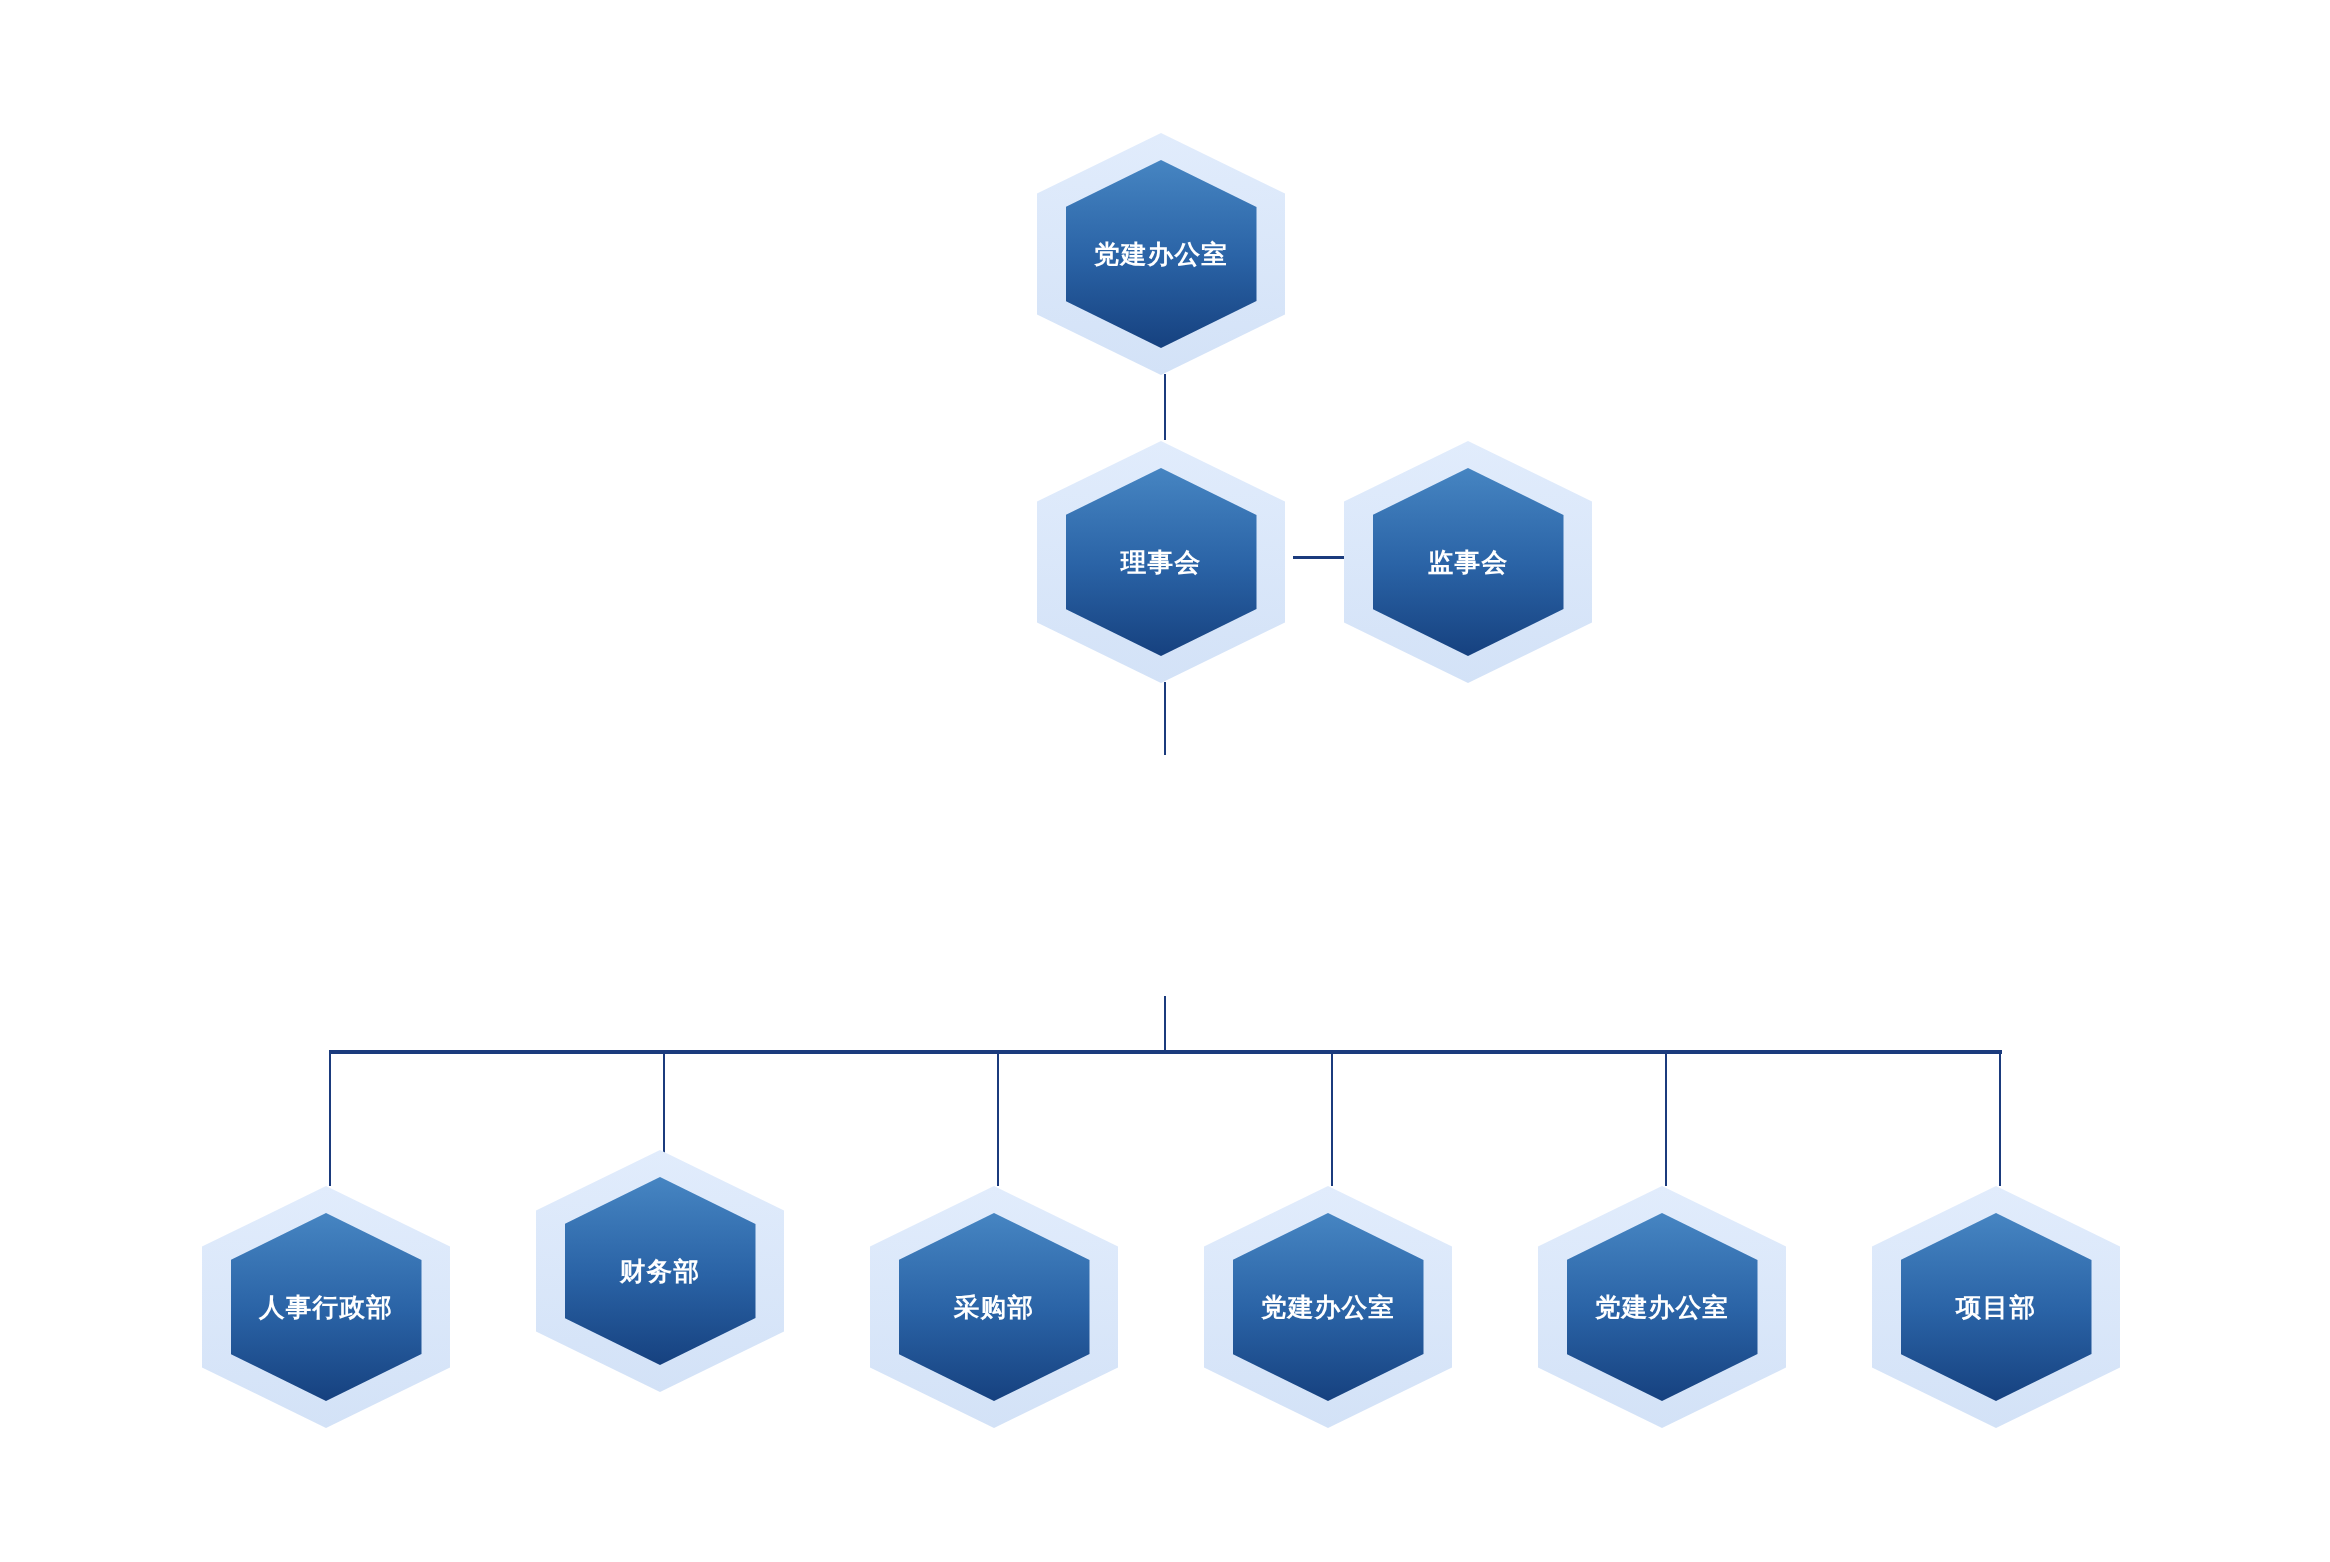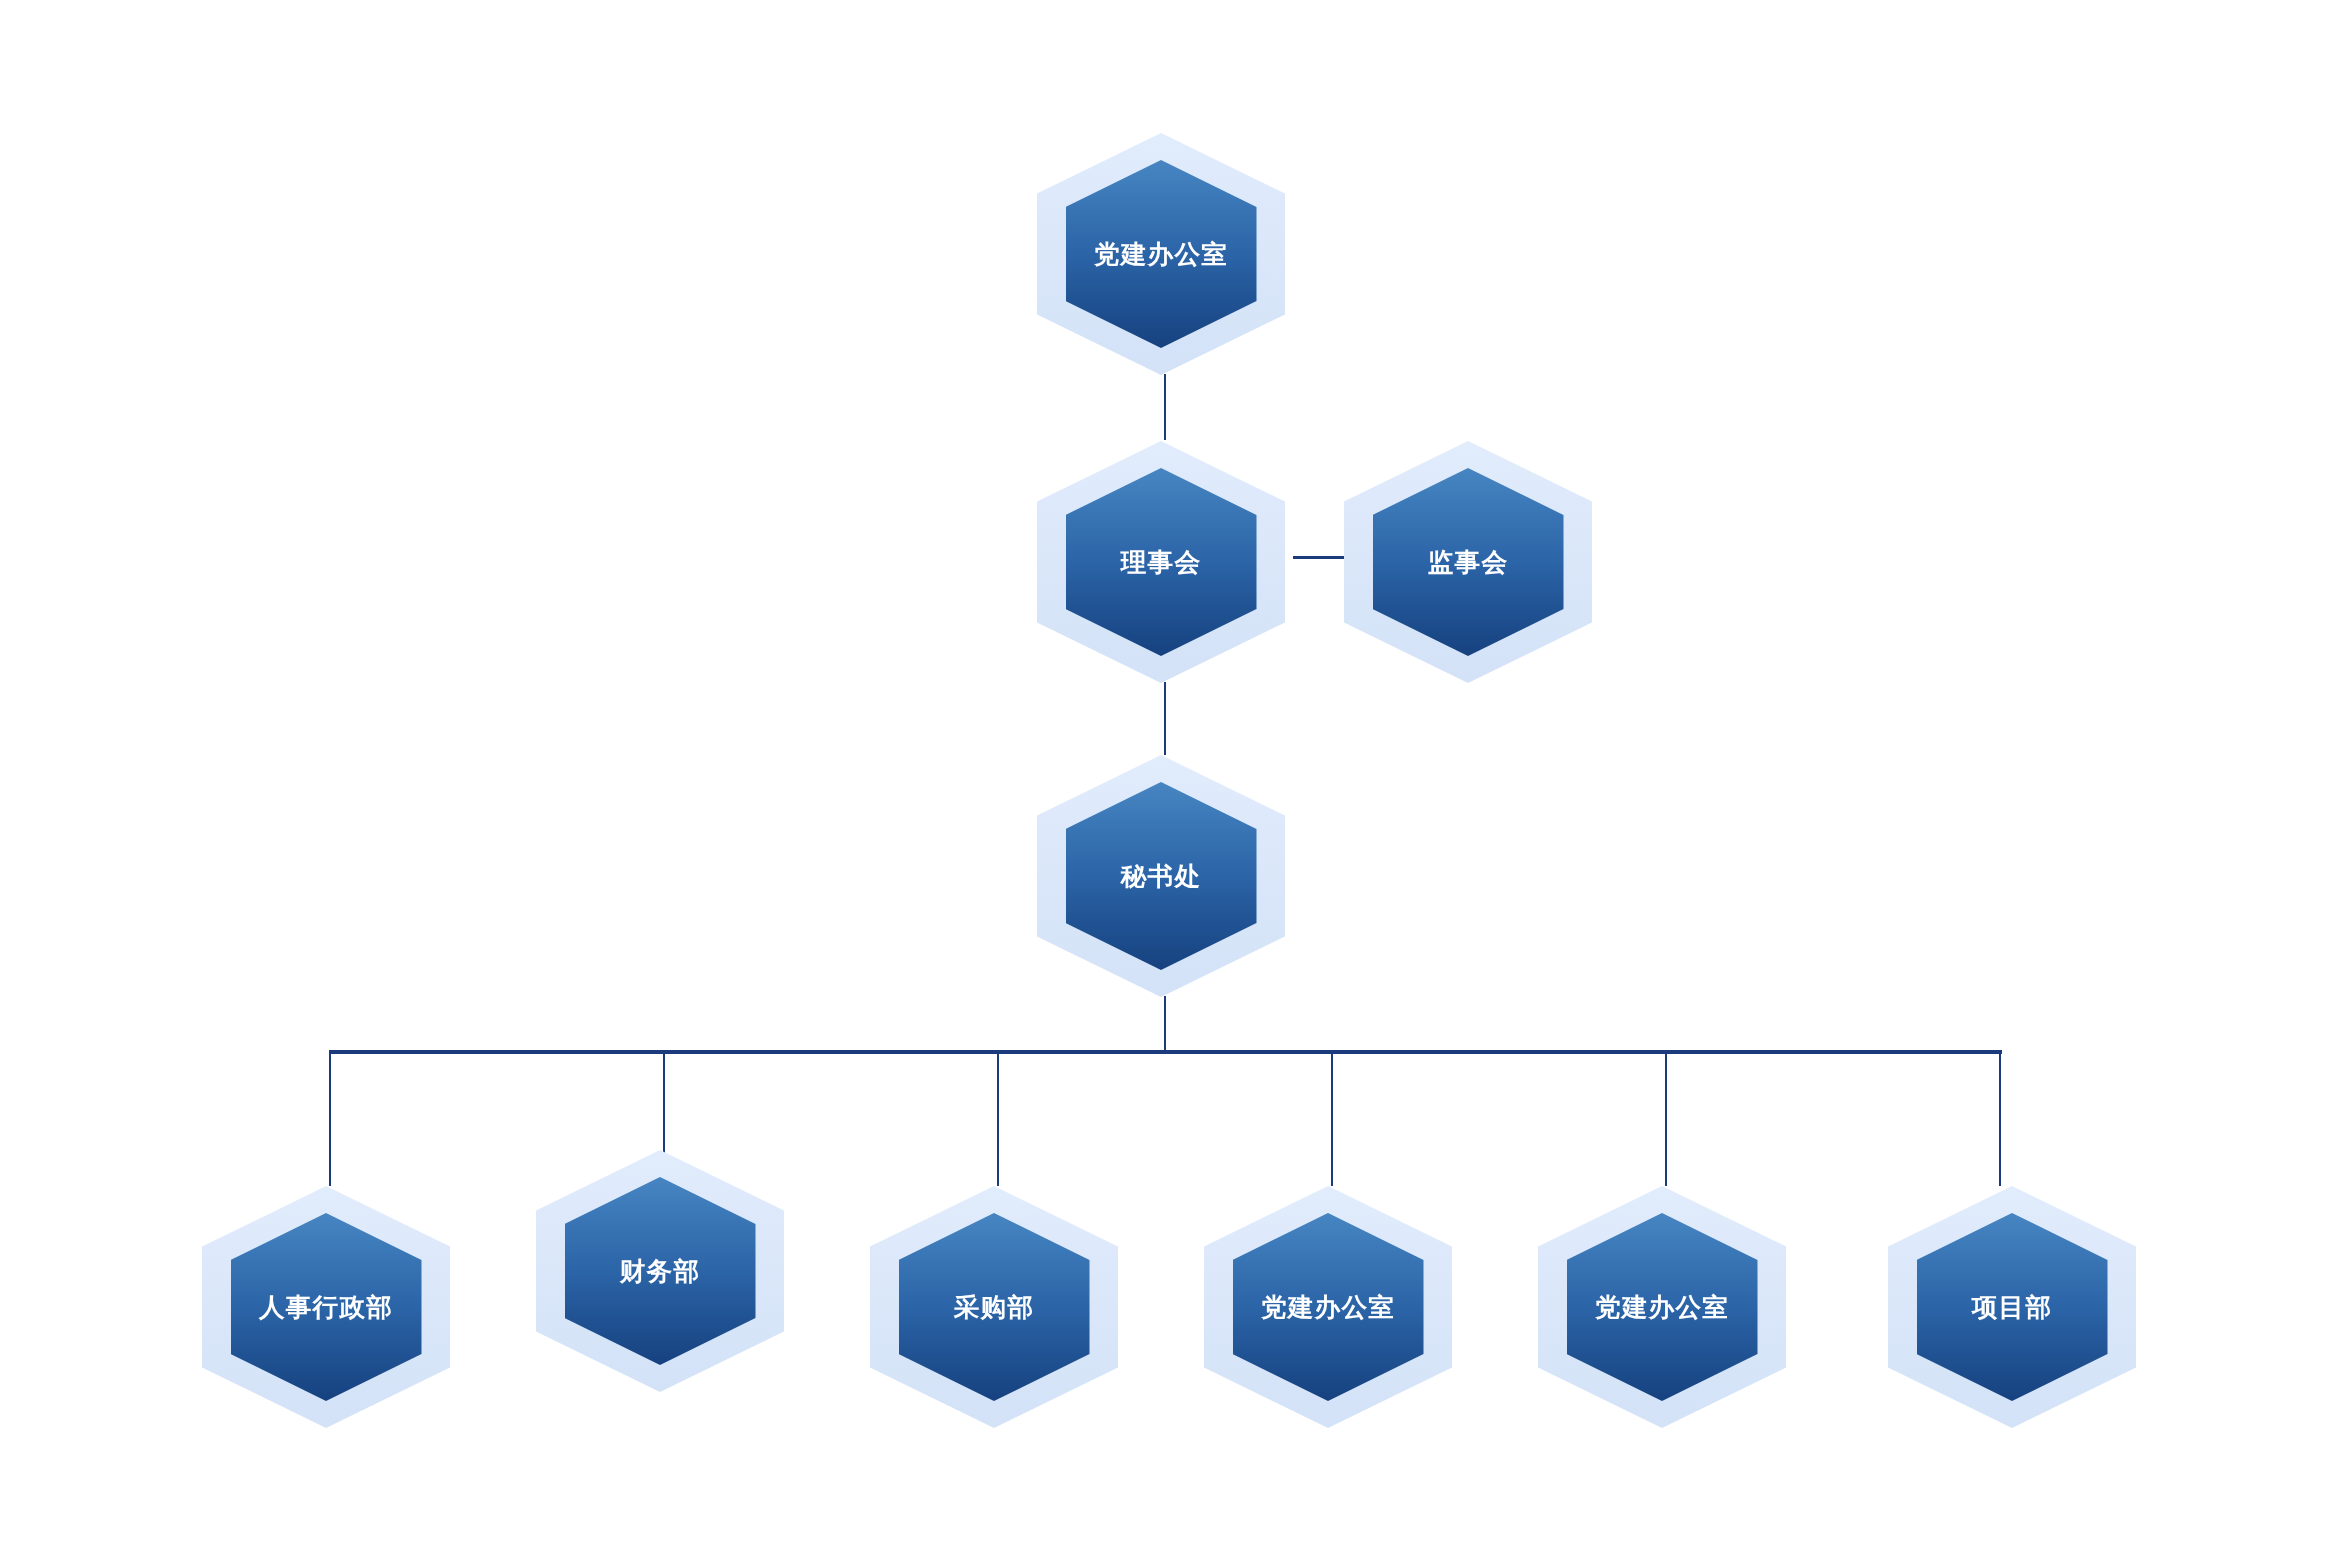--- a/index.html
+++ b/index.html
@@ -66,21 +66,21 @@
 
   .n1  { left: 1037px; top: 133px;  }
   .n2  { left: 1037px; top: 441px;  }
   .n3  { left: 1344px; top: 441px;  }
   .n4  { left: 1037px; top: 755px; }
   .n5  { left: 202px;  top: 1186px; }
   .n6  { left: 536px;  top: 1150px; }
   .n7  { left: 870px; top: 1186px; }
   .n8  { left: 1204px; top: 1186px; }
   .n9  { left: 1538px; top: 1186px; }
-  .n10 { left: 1872px; top: 1186px; margin-left: 16px; }
+  .n10 { left: 1872px; top: 1186px; }
 </style>
 </head>
 <body>
 
 <div class="canvas">
 
   <div class="conn c-v1"></div>
   <div class="conn c-hsup"></div>
   <div class="conn c-v2"></div>
   <div class="conn c-v3"></div>
@@ -102,25 +102,20 @@
     <div class="hex halo"></div>
     <div class="hex body"></div>
     <div class="label">理事会</div>
   </div>
   <div class="node n3">
     <div class="hex halo"></div>
     <div class="hex body"></div>
     <div class="label">监事会</div>
   </div>
 
-  <div class="node n4">
-    <div class="hex halo"></div>
-    <div class="hex body"></div>
-    <div class="label">秘书处</div>
-  </div>
 
   <div class="node n5">
     <div class="hex halo"></div>
     <div class="hex body"></div>
     <div class="label">人事行政部</div>
   </div>
   <div class="node n6">
     <div class="hex halo"></div>
     <div class="hex body"></div>
     <div class="label">财务部</div>

